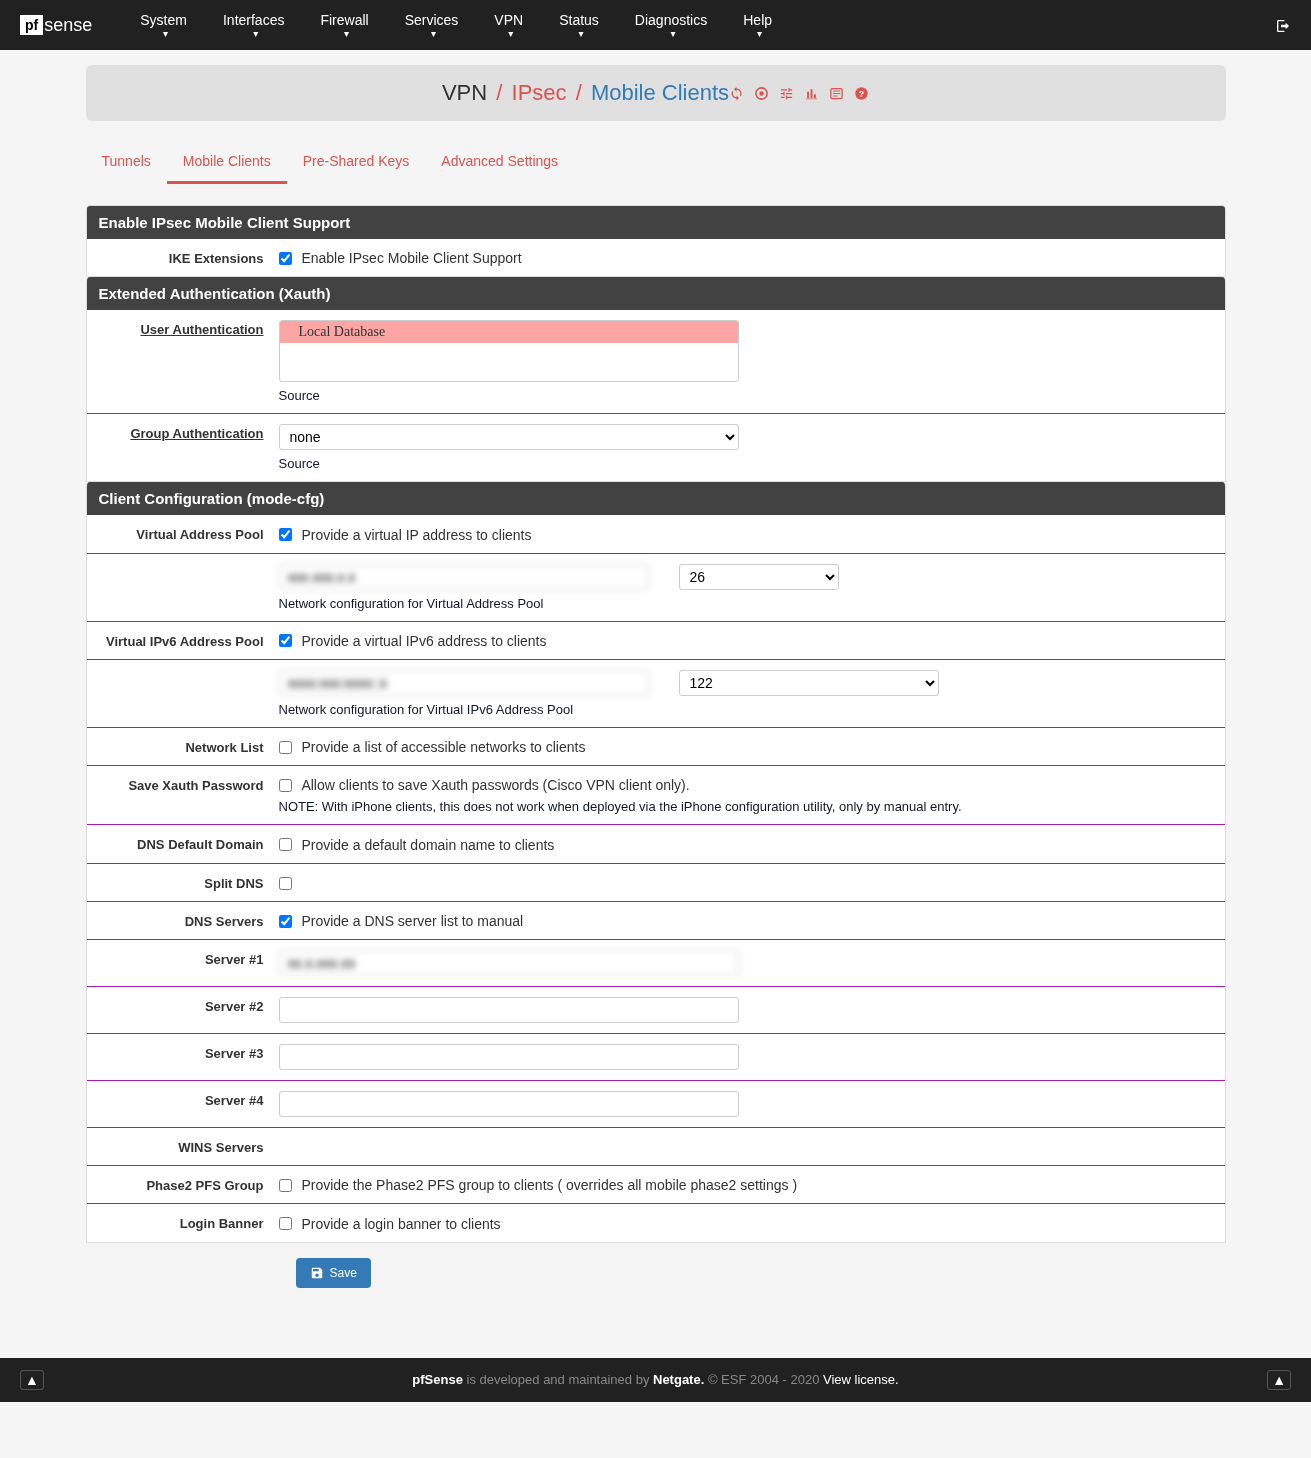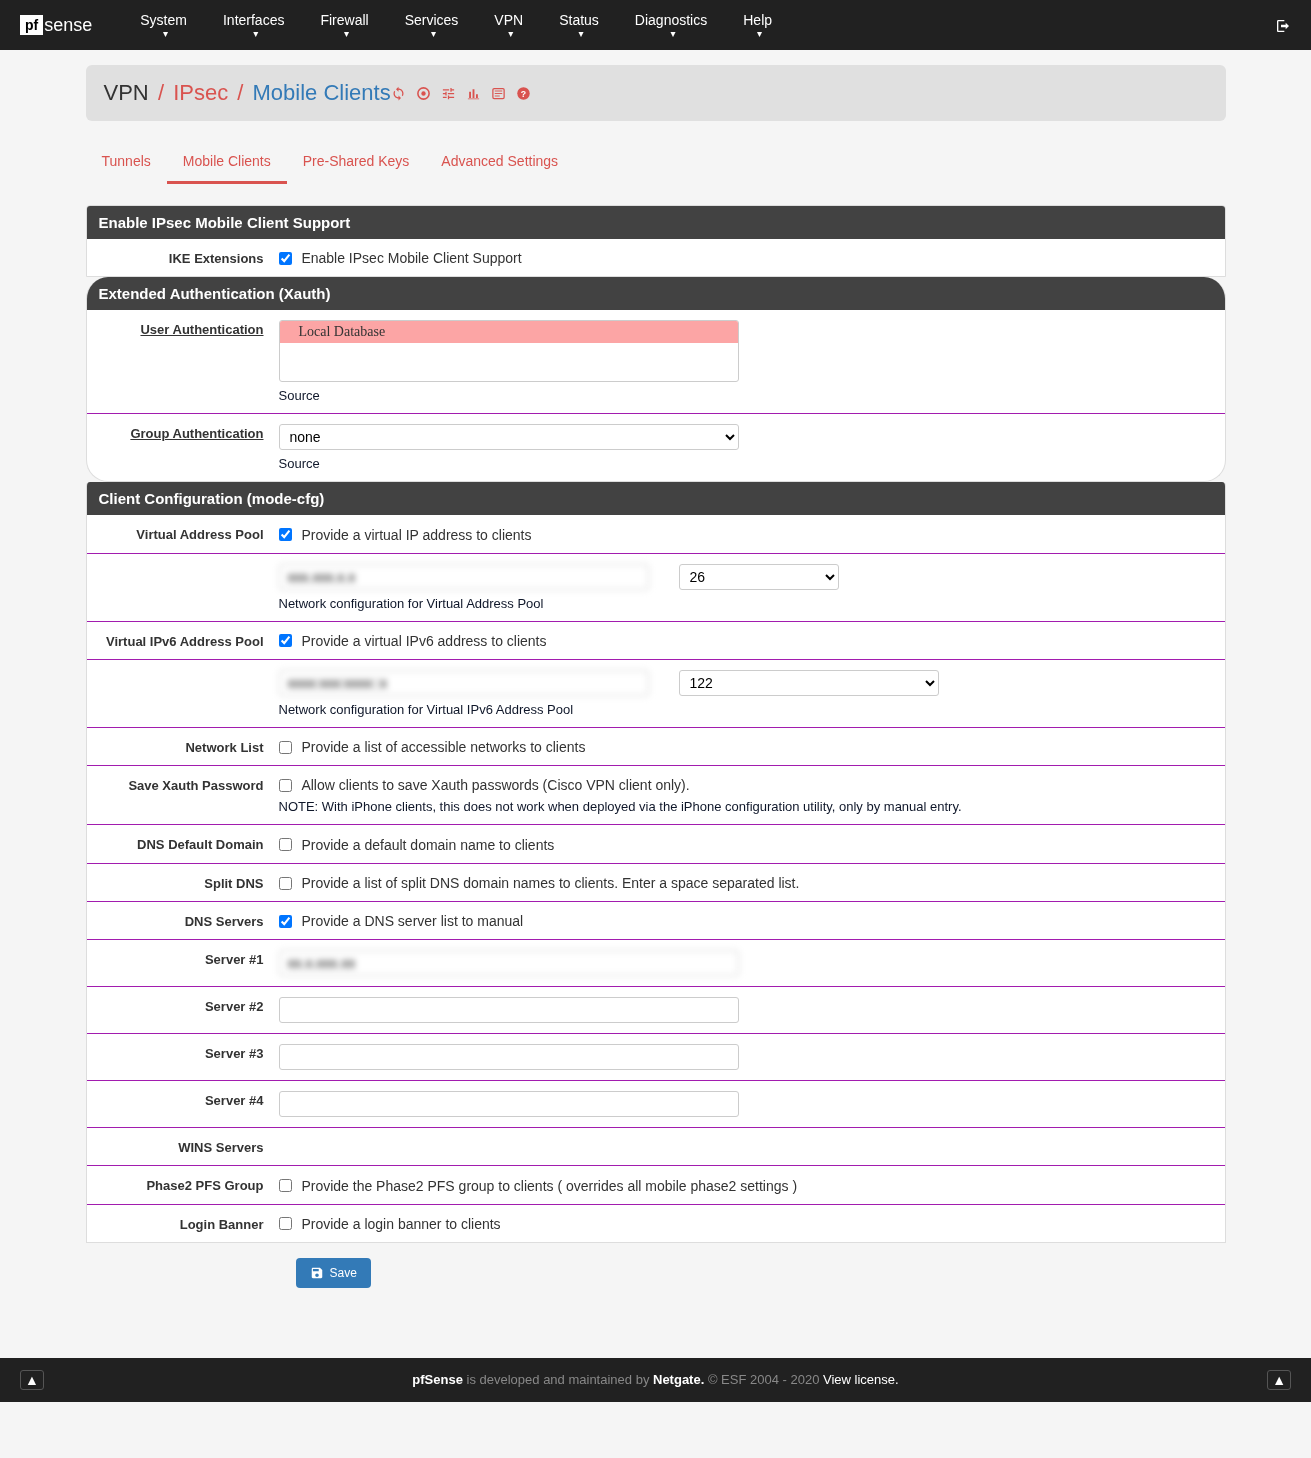--- a/index.html
+++ b/index.html
@@ -6,21 +6,21 @@
 body { font-family: -apple-system, Helvetica, Arial, sans-serif; font-size: 14px; background: #f5f5f5; color: #333; }
 .navbar { background: #212121; height: 50px; display: flex; align-items: center; padding: 0 20px; }
 .logo { display: flex; align-items: center; margin-right: 30px; }
 .logo-box { background: #fff; color: #000; font-weight: bold; padding: 2px 5px; font-size: 14px; }
 .logo-text { color: #fff; font-size: 18px; margin-left: 1px; font-weight: 300; }
 .nav-items { display: flex; flex: 1; }
 .nav-item { color: #fff; padding: 0 18px; font-size: 14px; cursor: pointer; display: flex; align-items: center; flex-direction: column; }
 .nav-item .caret { margin-left: 4px; font-size: 10px; }
 .logout { color: #fff; cursor: pointer; font-size: 16px; }
 .container { max-width: 1170px; margin: 0 auto; padding: 0 15px; }
-.header-panel { background: #e0e0e0; border-radius: 6px; margin-top: 15px; padding: 15px 18px; display: flex; align-items: center; justify-content: flex-start; }
+.header-panel { background: #e0e0e0; border-radius: 6px; margin-top: 15px; padding: 15px 18px; display: flex; align-items: center; justify-content: center; }
 .breadcrumb { font-size: 22px; font-weight: 400; }
 .breadcrumb a { color: #d9534f; text-decoration: none; }
 .breadcrumb .slash { color: #d9534f; margin: 0 3px; }
 .breadcrumb .current { color: #337ab7; }
 .header-icons { display: flex; gap: 10px; color: #d9534f; font-size: 16px; }
 .header-icons span { cursor: pointer; }
 .tabs { display: flex; margin-top: 20px; border-bottom: 1px solid transparent; }
 .tab { padding: 12px 16px; color: #d9534f; cursor: pointer; font-size: 14px; }
 .tab.active { border-bottom: 3px solid #d9534f; }
 .panel { margin-top: 20px; background: #fff; border: 1px solid #ddd; border-radius: 4px 4px 0 0; overflow: hidden; }
@@ -147,21 +147,21 @@
       <div class="form-row">
         <div class="form-label">IKE Extensions</div>
         <div class="form-control-area">
           <input type="checkbox" checked="" style="">
           <span class="checkbox-label">Enable IPsec Mobile Client Support</span>
         </div>
       </div>
     </div>
   </div>
 
-  <div class="panel" style="margin-top:0; border-top:none;border-radius:22px;">
+  <div class="panel" style="margin-top:0; border-top:none;">
     <div class="panel-heading">Extended Authentication (Xauth)</div>
     <div class="panel-body">
       <div class="form-row">
         <div class="form-label underlined">User Authentication</div>
         <div class="form-control-area">
           <div class="multi-select">
             <div class="multi-option">Local Database</div>
           </div>
           <div class="help-text">Source</div>
         </div>
@@ -234,21 +234,20 @@
         <div class="form-label">DNS Default Domain</div>
         <div class="form-control-area">
           <input type="checkbox" style="">
           <span class="checkbox-label">Provide a default domain name to clients</span>
         </div>
       </div>
       <div class="form-row">
         <div class="form-label">Split DNS</div>
         <div class="form-control-area">
           <input type="checkbox" style="">
-          <span class="checkbox-label">Provide a list of split DNS domain names to clients. Enter a space separated list.</span>
         </div>
       </div>
       <div class="form-row">
         <div class="form-label">DNS Servers</div>
         <div class="form-control-area">
           <input type="checkbox" checked="" style="">
           <span class="checkbox-label">Provide a DNS server list to manual</span>
         </div>
       </div>
       <div class="form-row">

